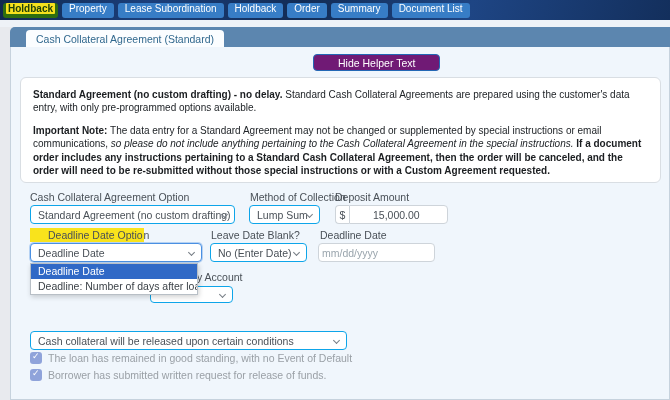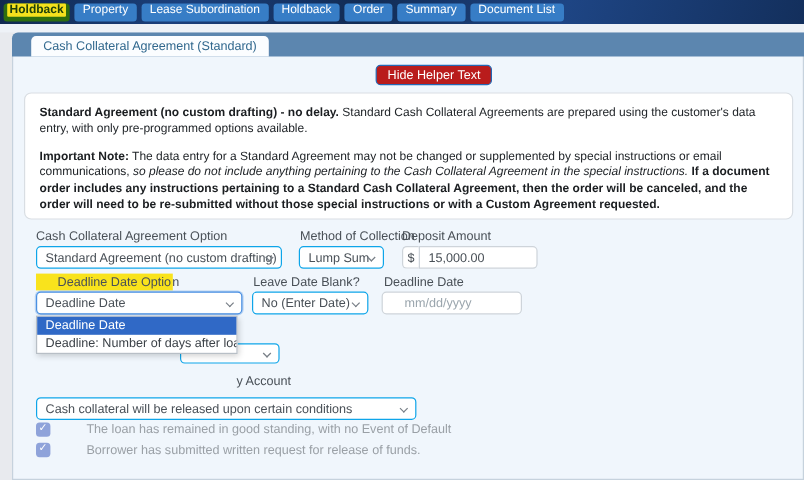--- a/index.html
+++ b/index.html
@@ -20,21 +20,21 @@
 
   
   .panel { position:absolute; left:10px; top:27px; width:660px; height:373px;
     background:#f0f6fc; border-top-left-radius:5px; box-shadow:0 0 0 1px #c6d2dd inset; }
   .panel-header { position:relative; height:20px; background:#5c86af; border-top-left-radius:5px; }
   .panel-tab { position:absolute; left:16px; bottom:0; height:17px; line-height:17px;
     background:#fbfdff; color:#31688e; font-size:10.5px; padding:1px 10px;
     border-radius:4px 4px 0 0; cursor:pointer; }
 
   .btn-helper { position:absolute; left:313px; top:54px; height:17px; line-height:16px;
-    background:#b91c1c; color:#fff; font-size:10.5px; padding:0 9px;
+    background:#701a75; color:#fff; font-size:10.5px; padding:0 24px;
     border:1px solid #2368b5; border-radius:4px; cursor:pointer; }
 
   .helper-box { position:absolute; left:20px; top:77px; width:641px; height:106px;
     background:#fff; border:1px solid #d9dee3; border-radius:6px;
     padding:10px 12px; overflow:hidden; font-size:10px; line-height:13.4px; color:#212529; }
   .helper-box p { margin-bottom:9px; }
   .helper-box strong { font-weight:700; color:#1b1e21; }
   .helper-box em { font-style:italic; }
 
   .flabel { position:absolute; font-size:10.5px; color:#495057; white-space:nowrap; }
@@ -44,41 +44,41 @@
     border:1px solid #0ea5e9; border-radius:4px; font-size:10.5px; color:#495057;
     display:flex; align-items:center; padding:0 18px 0 7px; white-space:nowrap; overflow:hidden; cursor:pointer; }
   .select.focused { border-color:#4a90e2; box-shadow:0 0 0 1px rgba(74,144,226,.35); }
   .chev { position:absolute; right:7px; top:6px; width:5px; height:5px;
     border-right:1.4px solid #777e86; border-bottom:1.4px solid #777e86; transform:rotate(45deg); }
 
   .igroup { position:absolute; height:19px; display:flex; }
   .iprepend { width:14px; background:#fff; border:1px solid #ced4da; border-right:none;
     border-radius:4px 0 0 4px; font-size:10.5px; color:#495057; display:flex; align-items:center; justify-content:center; }
   .ival { width:99px; background:#fff; border:1px solid #ced4da; border-radius:0 4px 4px 0;
-    font-size:10.5px; color:#495057; display:flex; align-items:center; padding-left:7px; }
+    font-size:10.5px; color:#495057; display:flex; align-items:center; padding-left:23px; }
 
   input.date { position:absolute; height:19px; background:#fff; border:1px solid #ced4da;
-    border-radius:4px; font-size:10.5px; color:#495057; padding:0 18px; outline:none;
+    border-radius:4px; font-size:10.5px; color:#495057; padding:0 3px; outline:none;
     font-family:"Liberation Sans", sans-serif; }
   input.date::placeholder { color:#9aa5ad; }
 
   .listbox { position:absolute; left:30px; top:263px; width:168px; z-index:5;
     background:#fff; border:1px solid #b8bfc6; box-shadow:1px 2px 5px rgba(0,0,0,.18); }
   .opt { height:15px; line-height:15px; font-size:10.5px; color:#3c4248;
     padding:0 7px; white-space:nowrap; overflow:hidden; cursor:pointer; }
   .opt.selected { background:#3069c6; color:#fff; }
 
   .behind { z-index:1; }
 
   .cbrow { position:absolute; left:30px; display:flex; align-items:center; gap:6px; }
   .cb { width:12px; height:12px; border-radius:3px; flex:0 0 auto; position:relative; cursor:pointer; }
   .cb.on { background:#8fa3da; }
   .cb.on .tick { position:absolute; left:2px; top:-1px; color:#fff; font-size:9px; }
   .cb.off { background:#fff; border:1px solid #c9ced4; }
-  .cb-label { font-size:10.5px; white-space:nowrap;margin-left:24px; }
+  .cb-label { font-size:10.5px; white-space:nowrap; }
   .cb-label.muted { color:#9aa0a6; }
   .cb-label.dark { color:#3c4043; }
 </style>
 </head>
 <body>
 
 <div class="page">
 
   <div class="topnav">
     <div class="nav-btn active">
@@ -132,21 +132,21 @@
   <div class="select focused" style="left:30px; top:243px; width:172px;">
     <span>Deadline Date</span>
     <span class="chev"></span>
   </div>
   <div class="select" style="left:210px; top:243px; width:97px;">
     <span>No (Enter Date)</span>
     <span class="chev"></span>
   </div>
   <input class="date" style="left: 318px; top: 243px; width: 117px;" placeholder="mm/dd/yyyy">
 
-  <div class="flabel behind" style="left:197px; top:271px;margin-top:41px;">y Account</div>
+  <div class="flabel behind" style="left:197px; top:271px;">y Account</div>
   <div class="select behind" style="left:150px; top:286px; width:83px; height:17px;">
     <span class="chev" style="top:5px;"></span>
   </div>
 
   <div class="listbox">
     <div class="opt selected">Deadline Date</div>
     <div class="opt">Deadline: Number of days after loan funding</div>
   </div>
 
   <div class="select" style="left:30px; top:331px; width:317px;">

